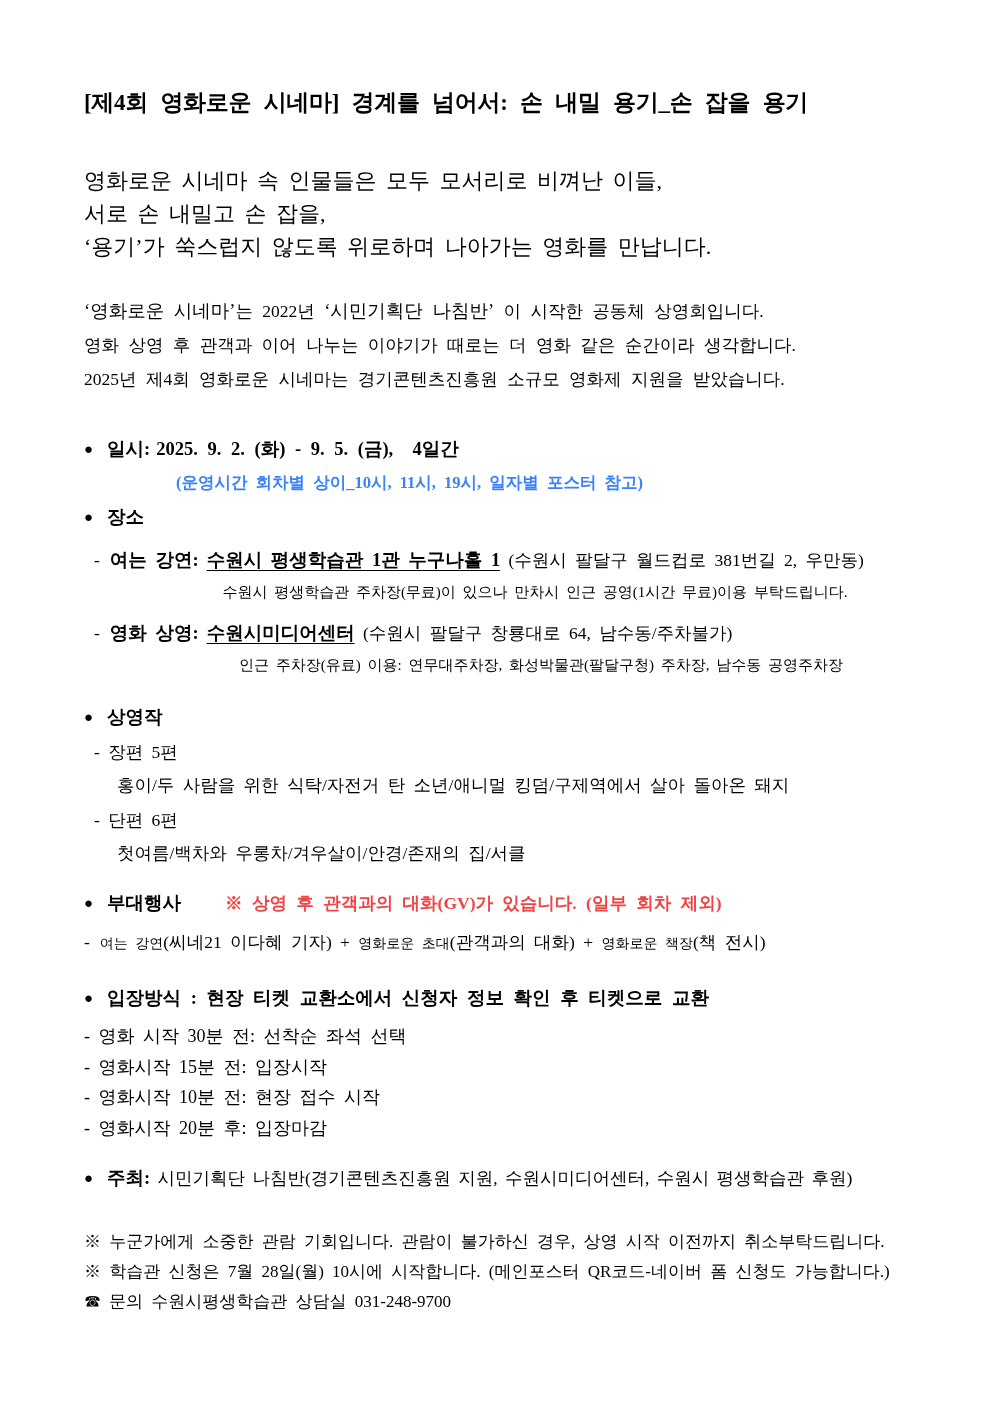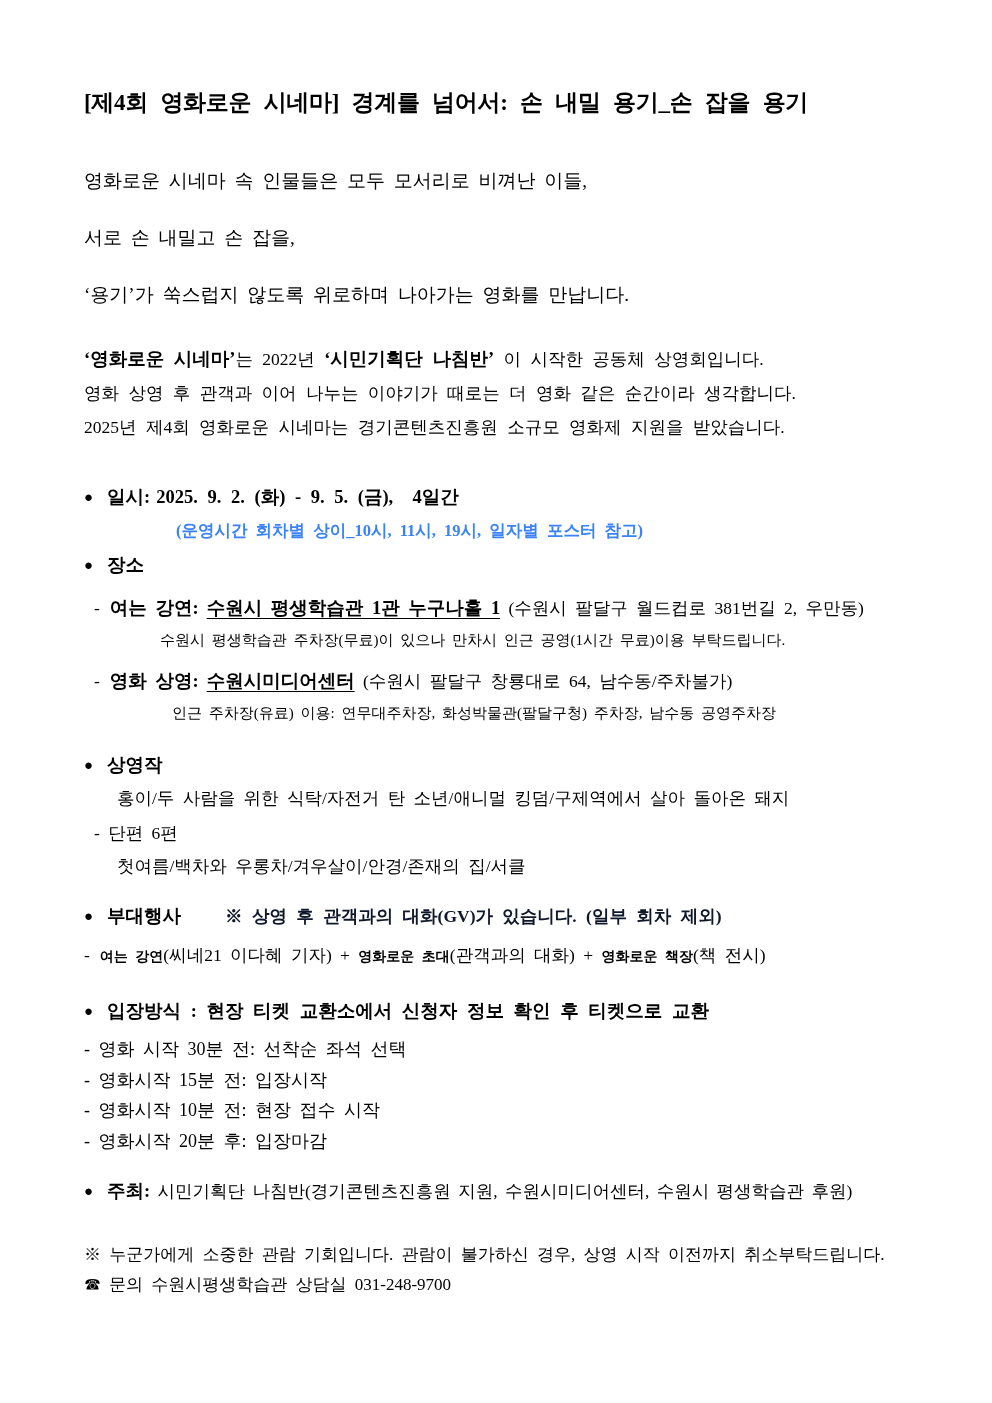--- a/index.html
+++ b/index.html
@@ -3,48 +3,48 @@
 <meta charset="utf-8">
 <style>
   html,body{margin:0;padding:0;background:#ffffff;}
   body{
     width:992px;height:1403px;
     font-family:"Liberation Serif","DejaVu Serif",serif;
     color:#000000;
   }
   .page{box-sizing:border-box;width:992px;height:1403px;padding:88px 82px 0 84px;overflow:hidden;}
   p{margin:0;}
-  .b{font-weight:700;}
+  .b{font-weight:400;}
   .title{
     font-size:23px;font-weight:700;line-height:30px;
     word-spacing:7px;letter-spacing:-0.3px;white-space:nowrap;margin:0;
   }
   .intro{margin-top:46px;}
-  .intro p{font-size:19px;line-height:33px;word-spacing:4px;margin-top:24px;}
+  .intro p{font-size:22px;line-height:33px;word-spacing:4px;}
   .about{margin-top:31px;}
   .about p{font-size:17.5px;line-height:34px;word-spacing:5px;}
   .about .b{font-size:18.5px;}
   .bullet{display:inline-block;margin-right:14px;font-size:15px;vertical-align:1px;}
   .head-line{font-size:18.5px;font-weight:700;line-height:34px;word-spacing:5px;}
   .schedule{margin-top:36px;}
   .sched-val{white-space:pre-wrap;margin-left:6px;}
   .red-note{color:#3b82f6;font-weight:700;font-size:16.5px;line-height:34px;padding-left:92px;word-spacing:4px;}
   .venue-item{font-size:17.5px;line-height:34px;padding-left:10px;margin-top:9px;word-spacing:4px;}
   .venue-item .dash{margin-right:10px;}
   .venue-label{font-weight:700;font-size:18.5px;margin-right:8px;}
   .venue-name{font-weight:700;font-size:18.5px;text-decoration:underline;text-underline-offset:4px;}
-  .venue-note{font-size:15px;line-height:30px;word-spacing:3px;}
+  .venue-note{font-size:15px;line-height:30px;word-spacing:3px;text-align:center;}
   .note-1{padding-left:76px;}
   .note-2{padding-left:88px;}
   .films{margin-top:20px;}
   .films .item{font-size:17.5px;line-height:33px;padding-left:10px;margin-top:2px;word-spacing:4px;}
   .films .titles{font-size:17.5px;line-height:33px;padding-left:33px;word-spacing:4px;}
   .films .item:first-of-type{margin-top:8px;}
   .side{margin-top:16px;}
-  .blue-note{color:#0f172a;font-weight:700;font-size:17.5px;margin-left:44px;word-spacing:5px;}
+  .blue-note{color:#ef4444;font-weight:700;font-size:17.5px;margin-left:44px;word-spacing:5px;}
   .side-line{font-size:17.5px;line-height:34px;margin-top:5px;word-spacing:4px;}
   .side-line .dash{margin-right:10px;}
   .side-line .b{font-size:14px;}
   .entry{margin-top:20px;}
   .entry .item{font-size:18px;line-height:30.5px;word-spacing:4px;}
   .entry .items{margin-top:6px;}
   .host{margin-top:18px;}
   .host .value{font-weight:400;font-size:17.5px;word-spacing:3px;}
   .footer{margin-top:32px;}
   .footer p{font-size:17px;line-height:30px;word-spacing:4px;}
@@ -79,20 +79,21 @@
 
     <p class="venue-item"><span class="dash">-</span><span class="venue-label">여는 강연:</span><span class="venue-name">수원시 평생학습관 1관 누구나홀 1</span><span> (수원시 팔달구 월드컵로 381번길 2, 우만동)</span></p>
     <p class="venue-note note-1">수원시 평생학습관 주차장(무료)이 있으나 만차시 인근 공영(1시간 무료)이용 부탁드립니다.</p>
 
     <p class="venue-item"><span class="dash">-</span><span class="venue-label">영화 상영:</span><span class="venue-name">수원시미디어센터</span><span> (수원시 팔달구 창룡대로 64, 남수동/주차불가)</span></p>
     <p class="venue-note note-2">인근 주차장(유료) 이용: 연무대주차장, 화성박물관(팔달구청) 주차장, 남수동 공영주차장</p>
   </div>
 
   <div class="films">
     <p class="head-line"><span class="bullet">●</span><span>상영작</span></p>
+    <p class="item">- 장편 5편</p>
     <p class="titles">홍이/두 사람을 위한 식탁/자전거 탄 소년/애니멀 킹덤/구제역에서 살아 돌아온 돼지</p>
     <p class="item">- 단편 6편</p>
     <p class="titles">첫여름/백차와 우롱차/겨우살이/안경/존재의 집/서클</p>
   </div>
 
   <div class="side">
     <p class="head-line"><span class="bullet">●</span><span>부대행사</span><span class="blue-note">※ 상영 후 관객과의 대화(GV)가 있습니다. (일부 회차 제외)</span></p>
     <p class="side-line"><span class="dash">-</span><span class="b">여는 강연</span><span>(씨네21 이다혜 기자) + </span><span class="b">영화로운 초대</span><span>(관객과의 대화) + </span><span class="b">영화로운 책장</span><span>(책 전시)</span></p>
   </div>
 
@@ -105,16 +106,17 @@
       <p class="item">- 영화시작 20분 후: 입장마감</p>
     </div>
   </div>
 
   <div class="host">
     <p class="head-line"><span class="bullet">●</span><span>주최:</span><span class="value"> 시민기획단 나침반(경기콘텐츠진흥원 지원, 수원시미디어센터, 수원시 평생학습관 후원)</span></p>
   </div>
 
   <div class="footer">
     <p>※ 누군가에게 소중한 관람 기회입니다. 관람이 불가하신 경우, 상영 시작 이전까지 취소부탁드립니다.</p>
+    <p>※ 학습관 신청은 7월 28일(월) 10시에 시작합니다. (메인포스터 QR코드-네이버 폼 신청도 가능합니다.)</p>
     <p><span class="phone-icon">☎</span><span>문의 수원시평생학습관 상담실 031-248-9700</span></p>
   </div>
 
 </div>
 
 </body></html>

